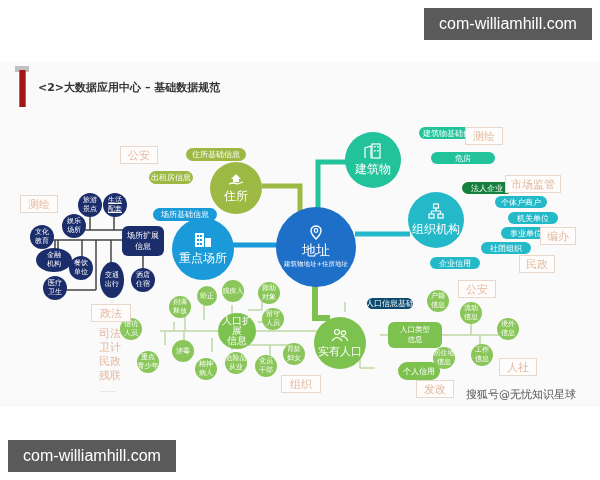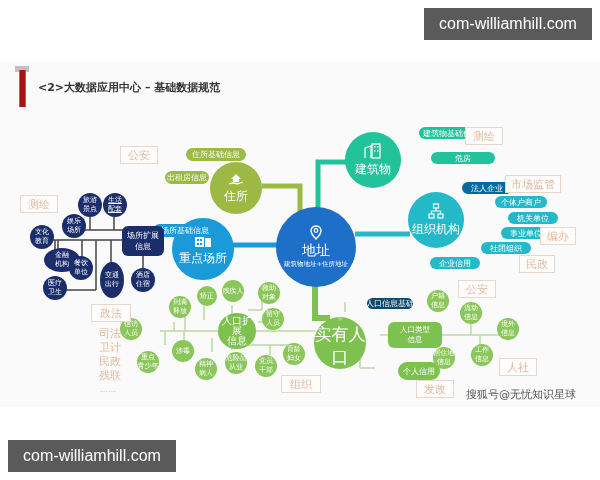--- a/index.html
+++ b/index.html
@@ -106,52 +106,52 @@
 </div>
 
 <div class="circle" style="left:210px;top:162px;width:52px;height:52px;background:#9cb944;">
   <svg width="16" height="14" viewBox="0 0 16 14">
     <path d="M3 7 L8 2 L13 7 L11 7 L11 10 L5 10 L5 7 Z" fill="#fff"></path>
     <path d="M1 12 Q6 10 9 12 L15 10" fill="none" stroke="#fff" stroke-width="1.3"></path>
   </svg>
   <div class="big-label">住所</div>
 </div>
 <div class="pill" style="left:163px;top:148px;width:60px;height:13px;background:#9cb944;">住所基础信息</div>
-<div class="pill" style="left:142px;top:171px;width:44px;height:13px;background:#9cb944;">出租房信息</div>
+<div class="pill" style="left:126px;top:171px;width:44px;height:13px;background:#9cb944;">出租房信息</div>
 <div class="tag" style="left:120px;top:146px;width:36px;height:16px;">公安</div>
 
 <div class="circle" style="left:172px;top:218px;width:62px;height:62px;background:#1a9ad8;">
   <svg width="18" height="16" viewBox="0 0 18 16">
     <rect x="1" y="1" width="9" height="14" fill="#fff"></rect>
     <rect x="11" y="6" width="6" height="9" fill="#fff"></rect>
     <g fill="#1a9ad8">
         <rect x="3" y="3" width="2" height="2"></rect>
         <rect x="6" y="3" width="2" height="2"></rect>
     <rect x="3" y="7" width="2" height="2"></rect>
         <rect x="6" y="7" width="2" height="2"></rect>
     <rect x="3" y="11" width="2" height="2"></rect>
         <rect x="6" y="11" width="2" height="2"></rect>
       </g>
   </svg>
   <div class="big-label">重点场所</div>
 </div>
-<div class="pill" style="left:130px;top:224px;width:64px;height:13px;background:#1a9ad8;">场所基础信息</div>
+<div class="pill" style="left:130px;top:208px;width:64px;height:13px;background:#1a9ad8;">场所基础信息</div>
 <div class="tag" style="left:20px;top:195px;width:36px;height:16px;">测绘</div>
 <div class="rect-box navy" style="left:122px;top:226px;width:42px;height:30px;font-size:8px;line-height:11px;">场所扩展
 信息</div>
 
 <div class="node-s navy" style="left:78px;top:193px;width:24px;height:24px;">旅游
 景点</div>
 <div class="node-s navy" style="left:103px;top:193px;width:24px;height:24px;text-decoration:underline;">生活
 配套</div>
 <div class="node-s navy" style="left:62px;top:214px;width:24px;height:24px;">娱乐
 场所</div>
 <div class="node-s navy" style="left:30px;top:225px;width:24px;height:24px;">文化
 教育</div>
-<div class="node-s navy" style="left:44px;top:248px;width:36px;height:24px;">金融
+<div class="node-s navy" style="left:36px;top:248px;width:36px;height:24px;">金融
 机构</div>
 <div class="node-s navy" style="left:69px;top:256px;width:24px;height:24px;">餐饮
 单位</div>
 <div class="node-s navy" style="left:100px;top:262px;width:24px;height:36px;">交通
 出行</div>
 <div class="node-s navy" style="left:131px;top:268px;width:24px;height:24px;">酒店
 住宿</div>
 <div class="node-s navy" style="left:43px;top:276px;width:24px;height:24px;">医疗
 卫生</div>
 
@@ -176,40 +176,40 @@
   <svg width="16" height="16" viewBox="0 0 16 16">
     <g fill="none" stroke="#fff" stroke-width="1.2">
       <rect x="5.5" y="1" width="5" height="4"></rect>
         <rect x="1" y="11" width="5" height="4"></rect>
         <rect x="10" y="11" width="5" height="4"></rect>
       <path d="M8 5 L8 8 M3.5 8 L12.5 8 M3.5 8 L3.5 11 M12.5 8 L12.5 11"></path>
     </g>
   </svg>
   <div class="big-label">组织机构</div>
 </div>
-<div class="pill" style="left:439px;top:182px;width:50px;height:12px;background:#0369a1;">法人企业</div>
+<div class="pill" style="left:439px;top:182px;width:50px;height:12px;background:#15803d;">法人企业</div>
 <div class="pill" style="left:472px;top:196px;width:52px;height:12px;background:#23b9c9;">个体户商户</div>
 <div class="pill" style="left:485px;top:212px;width:50px;height:12px;background:#23b9c9;">机关单位</div>
 <div class="pill" style="left:478px;top:227px;width:50px;height:12px;background:#23b9c9;">事业单位</div>
 <div class="pill" style="left:458px;top:242px;width:50px;height:12px;background:#23b9c9;">社团组织</div>
 <div class="pill" style="left:407px;top:257px;width:50px;height:12px;background:#23b9c9;">企业信用</div>
 <div class="tag" style="left:505px;top:175px;width:54px;height:16px;">市场监管</div>
 <div class="tag" style="left:540px;top:227px;width:34px;height:16px;">编办</div>
 <div class="tag" style="left:519px;top:255px;width:34px;height:16px;">民政</div>
 
 <div class="circle" style="left:314px;top:317px;width:52px;height:52px;background:#7dc14e;">
   <svg width="18" height="14" viewBox="0 0 18 14">
     <g fill="none" stroke="#fff" stroke-width="1.2">
       <circle cx="6" cy="4" r="2.5"></circle>
         <path d="M1 13 Q6 6 11 13"></path>
       <circle cx="12.5" cy="5" r="2.2"></circle>
         <path d="M10 9 Q14 7 17 13"></path>
     </g>
   </svg>
-  <div style="font-size:17px;margin-top:2px;">实有人口</div>
+  <div style="font-size:11px;margin-top:2px;">实有人口</div>
 </div>
 <div class="pill" style="left:344px;top:298px;width:46px;height:11px;background:#0c4a6e;">人口信息基础</div>
 <div class="pill" style="left:375px;top:362px;width:42px;height:18px;background:#7dc14e;">个人信用</div>
 <div class="rect-box" style="left:218px;top:313px;width:38px;height:36px;border-radius:50%;background:#7dc14e;font-size:10px;line-height:10px;">人口扩展
 信息</div>
 <div class="rect-box" style="left:388px;top:322px;width:54px;height:26px;background:#7dc14e;font-size:7.5px;line-height:10px;">人口类型
 信息</div>
 
 <div class="node-s lg" style="left:169px;top:296px;width:22px;height:22px;">刑满
 释放</div>

